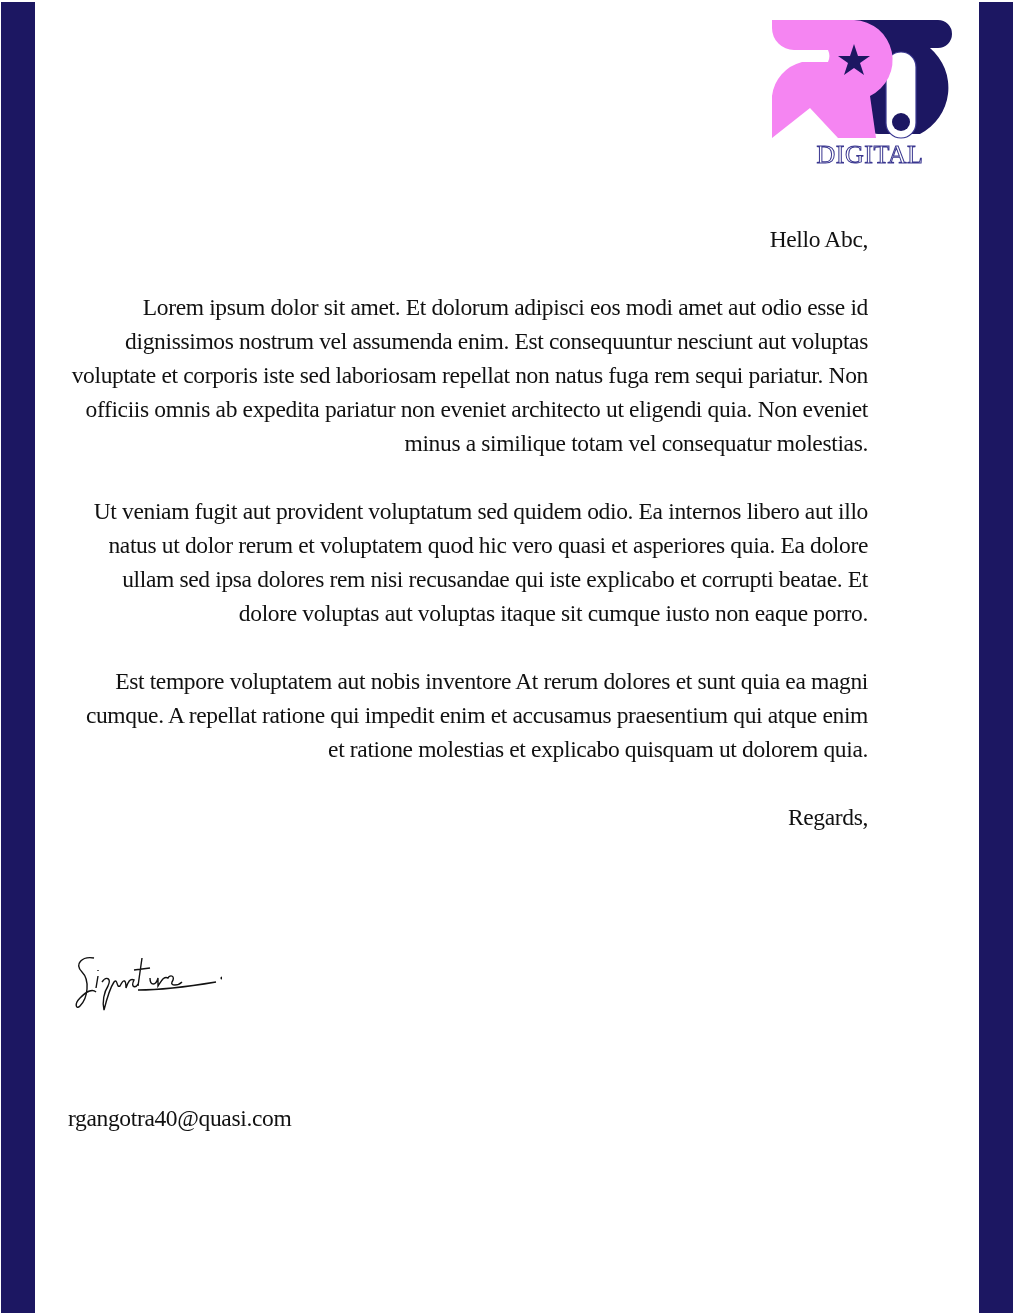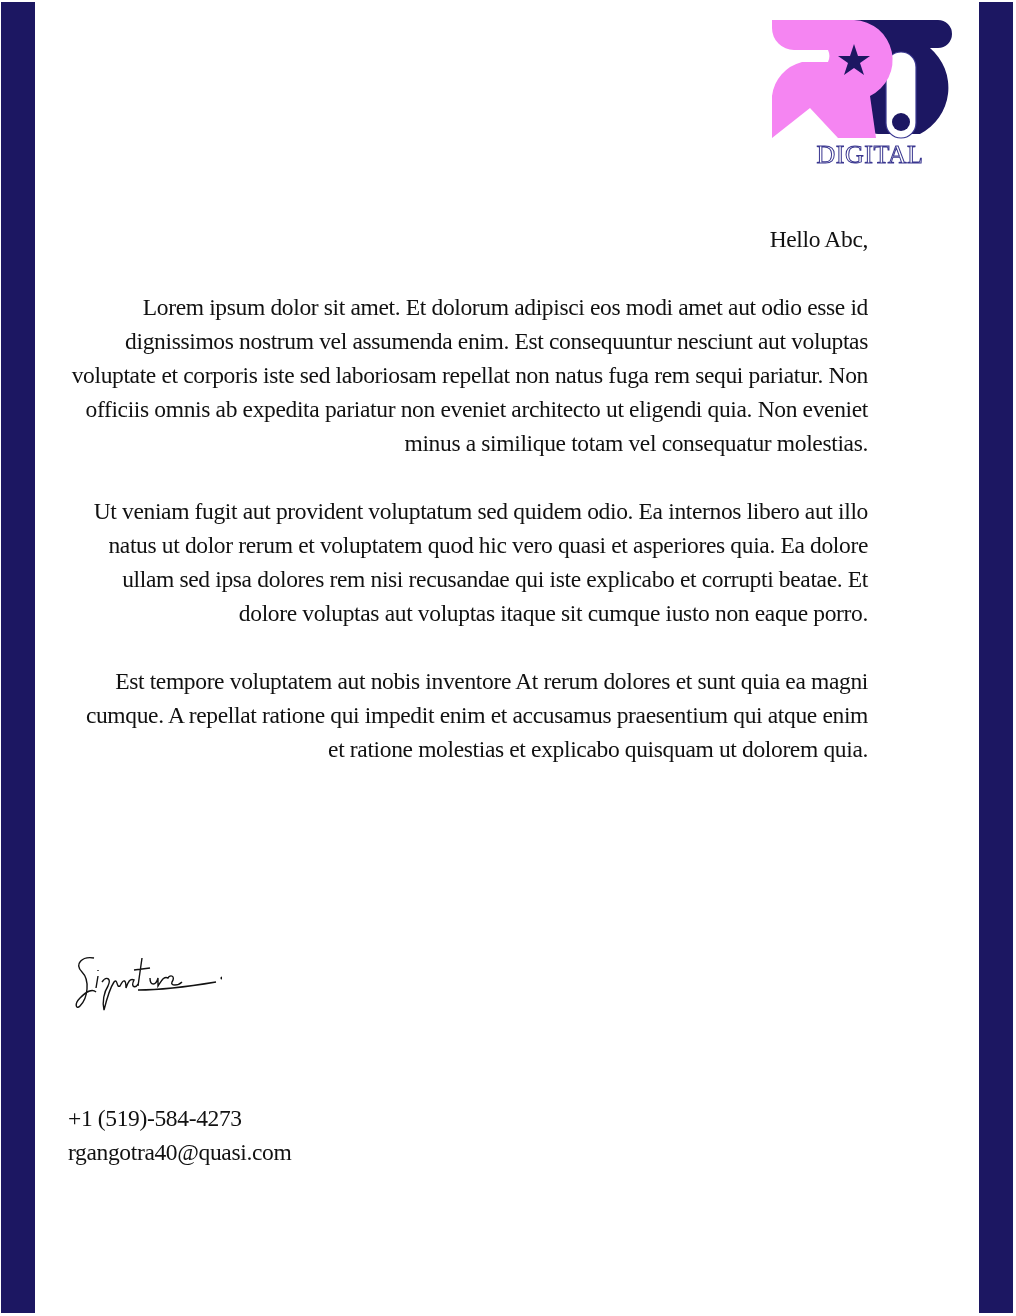--- a/index.html
+++ b/index.html
@@ -49,29 +49,29 @@
 
   <polygon points="86,32 90,44 102,44 92,51 96,63 86,56 76,63 80,51 70,44 82,44" fill="#1c1762"></polygon>
 </svg>
 <div class="logo-text">DIGITAL</div>
 
 <div class="letter">
   <p class="greeting">Hello Abc,</p>
   <p class="para">Lorem ipsum dolor sit amet. Et dolorum adipisci eos modi amet aut odio esse id dignissimos nostrum vel assumenda enim. Est consequuntur nesciunt aut voluptas voluptate et corporis iste sed laboriosam repellat non natus fuga rem sequi pariatur. Non officiis omnis ab expedita pariatur non eveniet architecto ut eligendi quia. Non eveniet minus a similique totam vel consequatur molestias.</p>
   <p class="para">Ut veniam fugit aut provident voluptatum sed quidem odio. Ea internos libero aut illo natus ut dolor rerum et voluptatem quod hic vero quasi et asperiores quia. Ea dolore ullam sed ipsa dolores rem nisi recusandae qui iste explicabo et corrupti beatae. Et dolore voluptas aut voluptas itaque sit cumque iusto non eaque porro.</p>
   <p class="para">Est tempore voluptatem aut nobis inventore At rerum dolores et sunt quia ea magni cumque. A repellat ratione qui impedit enim et accusamus praesentium qui atque enim et ratione molestias et explicabo quisquam ut dolorem quia.</p>
+  <p class="closing">Regards,</p>
 </div>
 
 <svg class="signature" viewBox="0 0 150 75">
   <title>Signature</title>
   <path d="M22 10 C10 8 2 16 10 24 C18 32 16 50 8 58 C4 62 2 56 8 50 C14 44 20 40 24 44" fill="none" stroke="#111" stroke-width="1.4"></path>
   <path d="M26 28 L24 40 M26 22 L26 23" fill="none" stroke="#111" stroke-width="1.4"></path>
   <path d="M30 34 C34 28 40 30 36 38 C32 44 30 54 32 62 C34 54 38 40 42 34 C46 30 44 40 48 38 C52 30 54 32 54 40 C56 34 58 30 62 32 C58 40 64 40 66 36" fill="none" stroke="#111" stroke-width="1.4"></path>
   <path d="M70 10 L66 38 M62 22 L78 20" fill="none" stroke="#111" stroke-width="1.4"></path>
   <path d="M78 30 C78 38 84 38 86 30 L86 38 C90 32 92 28 96 30 C98 26 104 28 100 34 C98 38 106 38 110 34" fill="none" stroke="#111" stroke-width="1.4"></path>
   <path d="M66 42 C90 42 120 38 144 34" fill="none" stroke="#111" stroke-width="1.4"></path>
   <circle cx="150" cy="30" r="1.6" fill="#111"></circle>
 </svg>
 
 <div class="contact">
-  <div>+1 (519)-584-4273</div>
   <div>rgangotra40@quasi.com</div>
 </div>
 
 </body></html>

